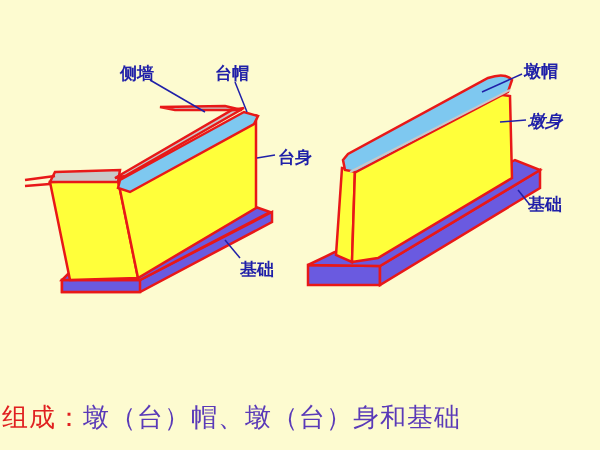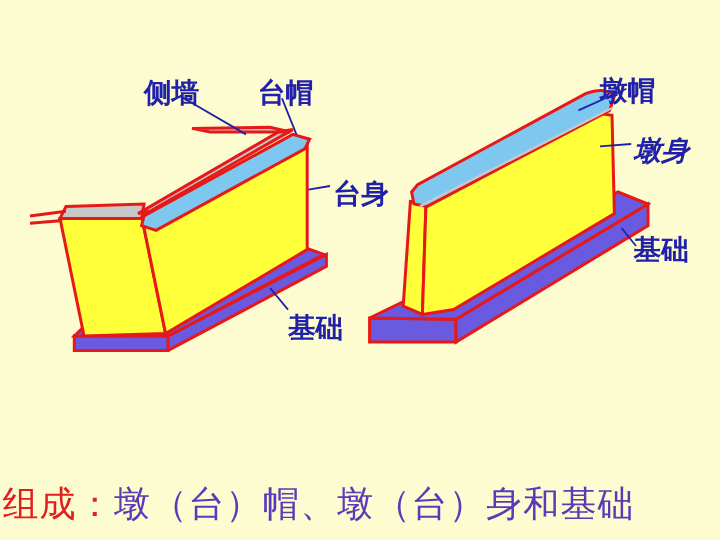--- a/index.html
+++ b/index.html
@@ -1,19 +1,19 @@
 <!DOCTYPE html>
 <html><head>
 <meta charset="utf-8">
 <style>
   html,body{margin:0;padding:0;}
   body{width:600px;height:450px;background:#fdfbd0;overflow:hidden;position:relative;font-family:"DejaVu Sans",sans-serif;}
   svg{position:absolute;left:0;top:0;}
-  .lbl{position:absolute;color:#2020a8;font-size:23px;font-weight:bold;white-space:nowrap;}
-  .caption{position:absolute;left:2px;top:400px;font-size:30px;white-space:nowrap;letter-spacing:1px;}
+  .lbl{position:absolute;color:#2020a8;font-size:17px;font-weight:bold;white-space:nowrap;}
+  .caption{position:absolute;left:2px;top:400px;font-size:26px;white-space:nowrap;letter-spacing:1px;}
   .cap-red{color:#e02020;}
   .cap-blue{color:#5a3ab8;}
 </style>
 </head>
 <body>
 
 <svg width="600" height="450">
 
   <g>
 
@@ -57,19 +57,19 @@
     <line x1="500" y1="122" x2="526" y2="120" stroke="#2020a8" stroke-width="1.5"></line>
     <line x1="518" y1="190" x2="530" y2="205" stroke="#2020a8" stroke-width="1.5"></line>
   </g>
 </svg>
 
 <div class="lbl" style="left:120px;top:62px;">侧墙</div>
 <div class="lbl" style="left:215px;top:62px;text-align:center;">台帽</div>
 <div class="lbl" style="left:278px;top:146px;">台身</div>
 <div class="lbl" style="left:240px;top:258px;">基础</div>
 
-<div class="lbl" style="left:500px;top:60px;">墩帽</div>
+<div class="lbl" style="left:524px;top:60px;">墩帽</div>
 <div class="lbl" style="left:528px;top:110px;font-style:italic;">墩身</div>
 <div class="lbl" style="left:528px;top:193px;">基础</div>
 
 <div class="caption">
   <span class="cap-red">组成：</span><span class="cap-blue">墩（台）帽、墩（台）身和基础</span>
 </div>
 
 </body></html>

